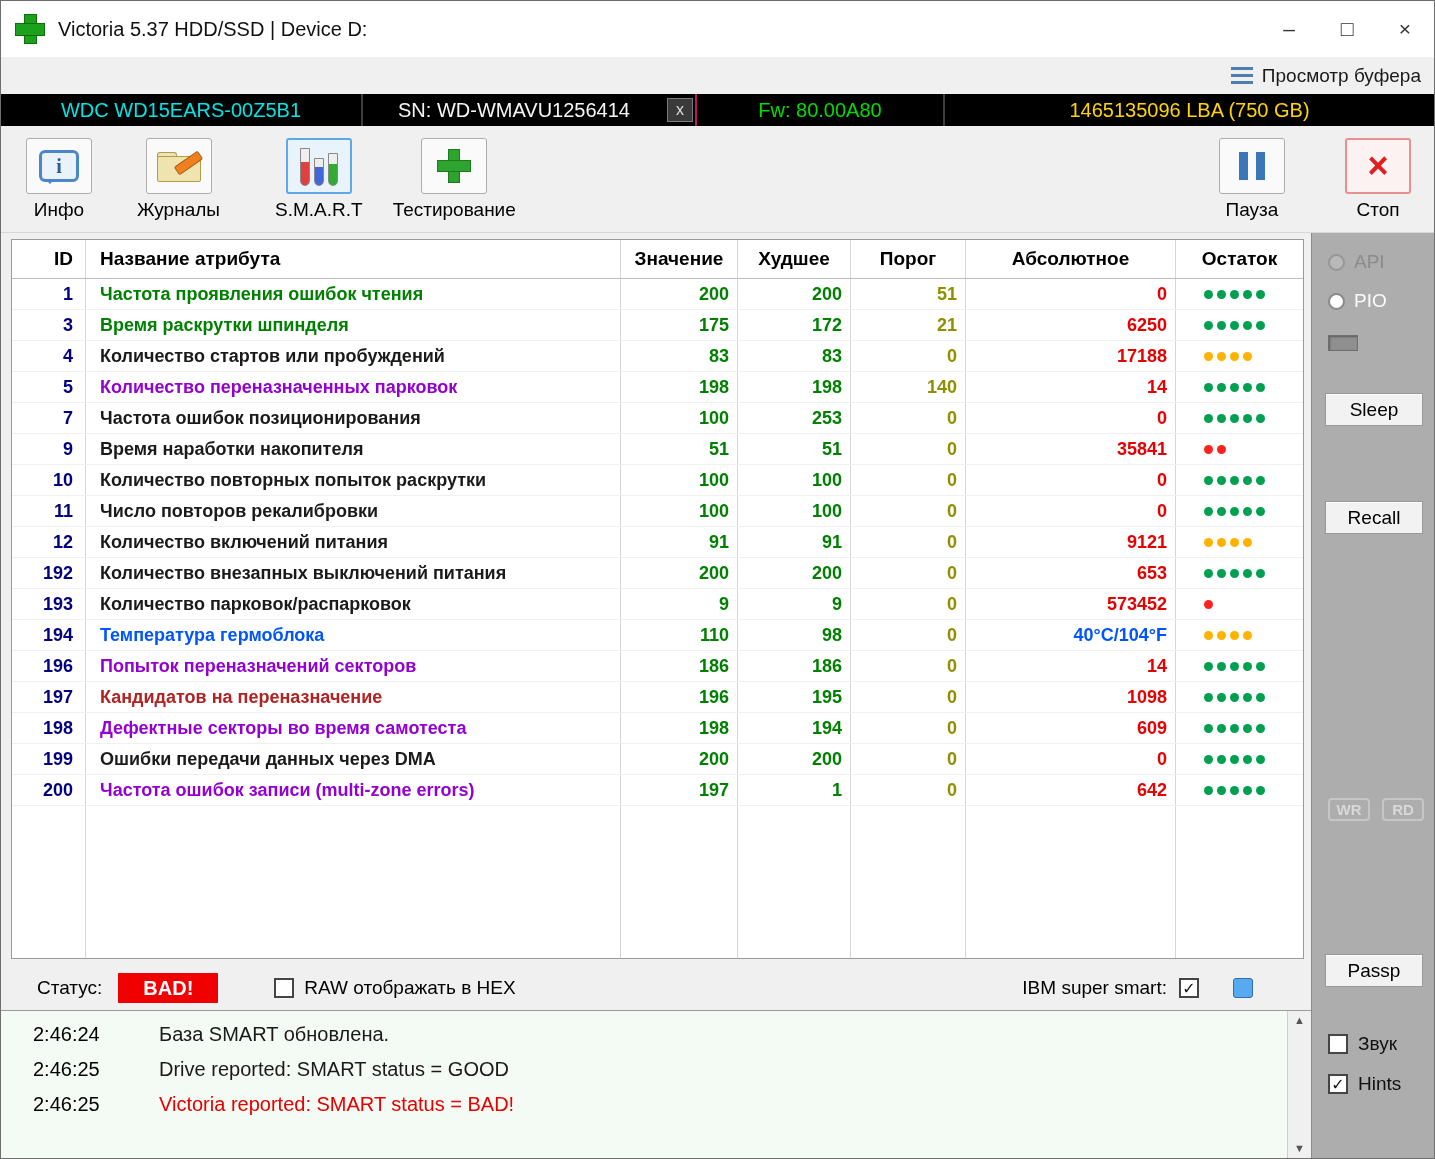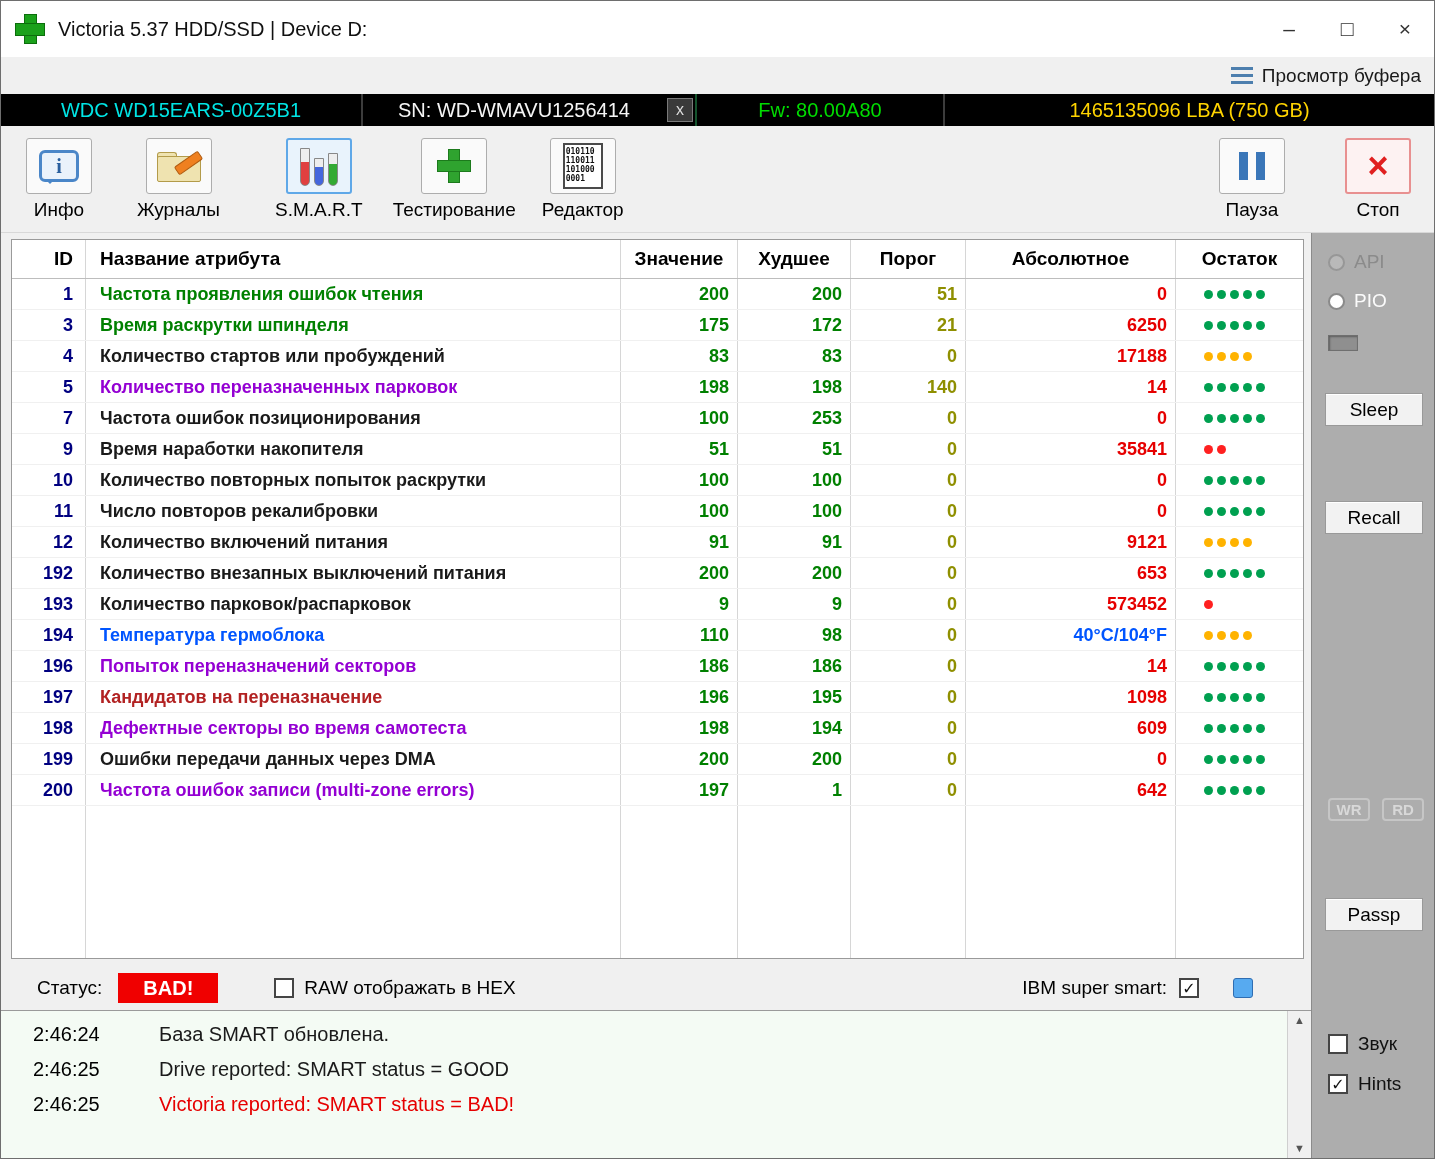--- a/index.html
+++ b/index.html
@@ -28,21 +28,21 @@
   .menu-item:nth-child(6){margin-left:188px;}
   .buffer-group{margin-left:auto;margin-right:13px;display:flex;align-items:center;gap:9px;}
   .list-icon{width:22px;height:17px;background:repeating-linear-gradient(to bottom,#4d7fae 0 3px,transparent 3px 7px);}
 
   
   .device-bar{flex:0 0 32px;background:#000;display:flex;align-items:stretch;font-size:20px;}
   .seg{display:flex;align-items:center;justify-content:center;white-space:nowrap;}
   .seg.model{width:360px;}
   .seg.serial{width:302px;border-left:2px solid #3c3c3c;}
   .xbox{width:26px;margin:4px 2px;background:#3a3a3a;border:1px solid #7a7a7a;color:#ddd;display:flex;align-items:center;justify-content:center;font-size:16px;box-sizing:border-box;}
-  .seg.fw{width:246px;border-left:2px solid #14532d;}
+  .seg.fw{width:246px;border-left:2px solid #be185d;}
   .seg.cap{flex:1;border-left:2px solid #3c3c3c;}
 
   
   .toolbar{flex:0 0 107px;background:#f0f0f0;display:flex;align-items:flex-start;padding-top:12px;box-sizing:border-box;border-bottom:1px solid #d8d8d8;}
   .tool-btn{display:flex;flex-direction:column;align-items:center;}
   .tool-icon{width:66px;height:56px;background:#fafafa;border:1px solid #adadad;border-radius:3px;display:flex;align-items:center;justify-content:center;box-sizing:border-box;}
   .tool-label{margin-top:5px;font-size:19px;white-space:nowrap;}
   .tool-btn.active .tool-icon{border:2px solid #5fa8e8;background:#e9f3fc;}
   .tool-btn.stop .tool-icon{border:2px solid #e89090;background:#fdf2f2;}
   .b-info{margin-left:25px;}.b-smart{margin-left:55px;}.b-journals{margin-left:45px;}
@@ -118,21 +118,21 @@
   .radio-row{position:absolute;display:flex;align-items:center;gap:9px;}
   .radio{width:17px;height:17px;border-radius:50%;box-sizing:border-box;flex:0 0 17px;}
   .r-api{top:18px;left:16px;color:#8b8b8b;}
   .r-api .radio{background:#b9b9b9;border:2px solid #979797;}
   .r-pio{top:57px;left:16px;color:#fbfbfb;}
   .r-pio .radio{background:#fff;border:2px solid #8a8a8a;}
   .led{position:absolute;top:102px;left:16px;width:30px;height:16px;background:#8f8f8f;border:1px solid #6f6f6f;box-shadow:inset 1px 1px 2px rgba(0,0,0,.35);box-sizing:border-box;}
   .panel-btn{position:absolute;left:13px;width:98px;height:33px;background:#f2f2f2;border:1px solid #999;display:flex;align-items:center;justify-content:center;box-shadow:inset 0 1px 0 #fff;box-sizing:border-box;}
   .p-sleep{top:160px;}
   .p-recall{top:268px;}
-  .p-passp{top:665px;}
+  .p-passp{top:721px;}
   .wrrd{position:absolute;top:565px;left:16px;display:flex;gap:12px;}
   .ghost-btn{width:42px;height:23px;border:2px solid #c6c6c6;border-radius:4px;color:#d8d8d8;font-weight:bold;font-size:15px;display:flex;align-items:center;justify-content:center;box-sizing:border-box;}
   .chk-row{position:absolute;left:16px;display:flex;align-items:center;gap:10px;color:#111;}
   .chk-sound{top:800px;}
   .chk-hints{top:840px;}
 </style>
 </head>
 <body>
 
 <div class="window">
@@ -187,26 +187,20 @@
             <span class="vial v-green"></span>
         </div>
       </div>
       <div class="tool-label">S.M.A.R.T</div>
     </div>
     <div class="tool-btn b-testing">
       <div class="tool-icon">
           <div class="plus"></div>
         </div>
       <div class="tool-label">Тестирование</div>
-    </div>
-    <div class="tool-btn b-editor">
-      <div class="tool-icon">
-          <div class="binary">010110 110011 101000 0001</div>
-        </div>
-      <div class="tool-label">Редактор</div>
     </div>
     <div class="tool-btn b-pause">
       <div class="tool-icon">
           <div class="pause-bars">
             <i></i>
             <i></i>
           </div>
         </div>
       <div class="tool-label">Пауза</div>
     </div>

